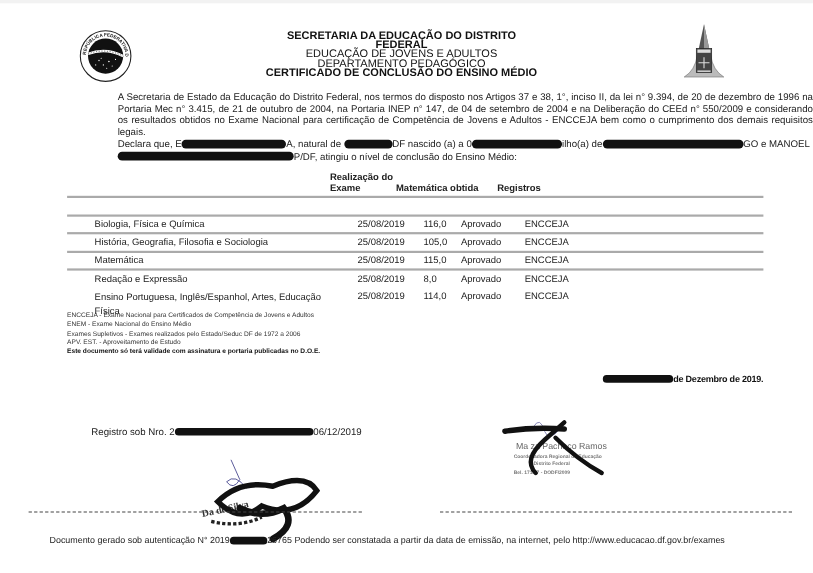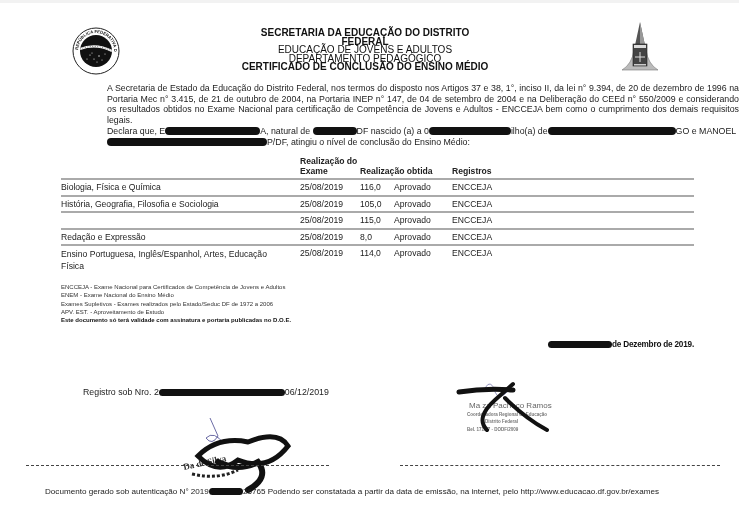--- a/index.html
+++ b/index.html
@@ -19,21 +19,21 @@
   
   .para { left: 61px; top: 83px; width: 632px; font-size: 8.8px; line-height: 10.7px; color:#222; text-align: justify; margin-left: 46px; }
   .redact { display:inline-block; background:#111; height: 8px; vertical-align: -1px; border-radius: 4px; }
 
   
   .table { left: 61px; top: 154px; width: 633px; font-size: 8.6px; color:#222; }
   .thead { position: relative; height: 24px; font-weight: bold; }
   .thead span { position:absolute; bottom: 2px; line-height: 10px; }
   .row { position: relative; height: 14.6px; border-top: 2px solid #aaaaaa; }
   .row:first-of-type { border-top: 2.5px solid #999; }
-  .row span { position: absolute; top: 2px; line-height: 10px; }
+  .row span { position: absolute; top: 18px; line-height: 10px; margin-left: 25px; }
   .row.tall { height: 26px; }
   .c1 { left: 0; width: 230px; }
   .c2 { left: 239px; }
   .c3 { left: 299px; }
   .c4 { left: 333px; }
   .c5 { left: 391px; }
 
   
   .notes { left: 61px; top: 283px; font-size: 6px; line-height: 8.3px; color:#333; }
   .notes .b { font-weight: bold; color:#111; }
@@ -105,39 +105,40 @@
   <span>Declara que, E</span><span class="redact" style="width:95px"></span><span>A, natural de </span><span class="redact" style="width:44px"></span><span>DF nascido (a) a 0</span><span class="redact" style="width:82px"></span><span>ilho(a) de</span><span class="redact" style="width:128px"></span><span>GO e MANOEL</span><br>
   <span class="redact" style="width:160px"></span><span>P/DF, atingiu o nível de conclusão do Ensino Médio:</span>
 </div>
 
 <div class="abs table">
   <div class="thead">
     <span class="c2" style="bottom:2px">
       <span style="position:static;display:block">Realização do</span>
       <span style="position:static;display:block">Exame</span>
     </span>
-    <span class="c3">Realização obtida</span>
+    <span class="c3">Matemática obtida</span>
     <span class="c5">Registros</span>
   </div>
 
   <div class="row">
     <span class="c1">Biologia, Física e Química</span>
     <span class="c2">25/08/2019</span>
     <span class="c3">116,0</span>
     <span class="c4">Aprovado</span>
     <span class="c5">ENCCEJA</span>
   </div>
   <div class="row">
     <span class="c1">História, Geografia, Filosofia e Sociologia</span>
     <span class="c2">25/08/2019</span>
     <span class="c3">105,0</span>
     <span class="c4">Aprovado</span>
     <span class="c5">ENCCEJA</span>
   </div>
   <div class="row">
+    <span class="c1">Matemática</span>
     <span class="c2">25/08/2019</span>
     <span class="c3">115,0</span>
     <span class="c4">Aprovado</span>
     <span class="c5">ENCCEJA</span>
   </div>
   <div class="row">
     <span class="c1">Redação e Expressão</span>
     <span class="c2">25/08/2019</span>
     <span class="c3">8,0</span>
     <span class="c4">Aprovado</span>

